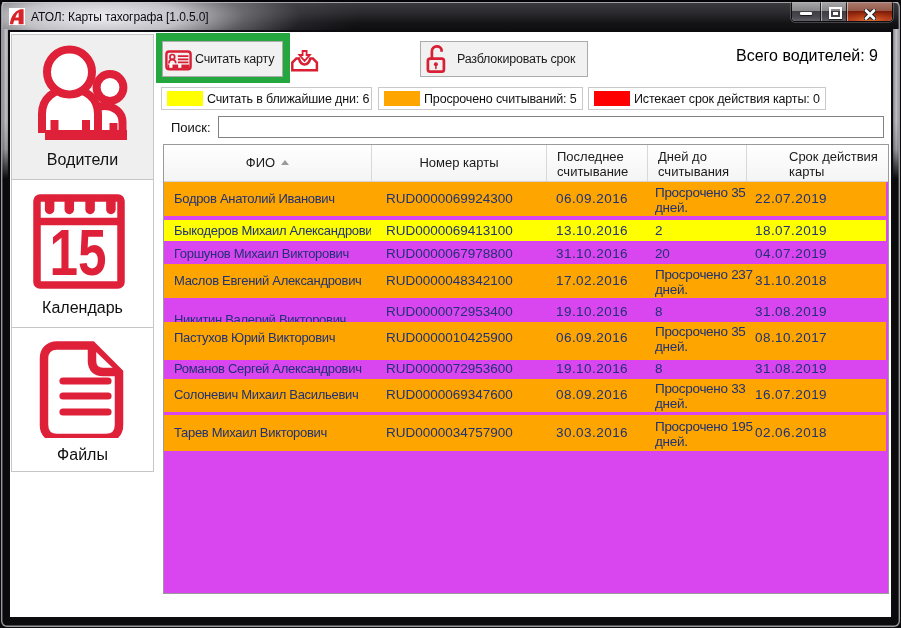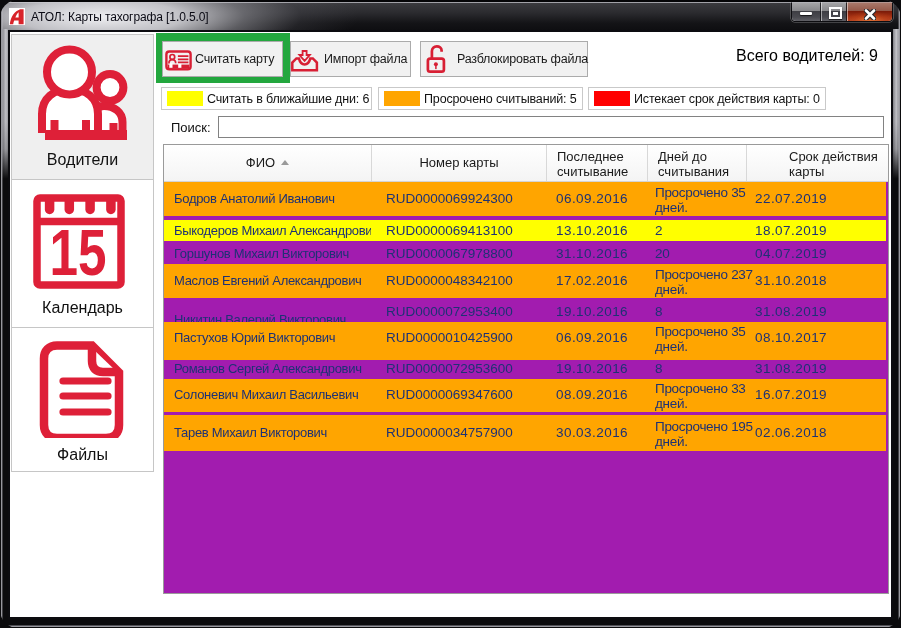--- a/index.html
+++ b/index.html
@@ -1,18 +1,18 @@
 <!DOCTYPE html>
 <html><head>
 <meta charset="utf-8">
 <style>
 html,body{margin:0;padding:0;}
 body{width:901px;height:628px;position:relative;overflow:hidden;
      font-family:"Liberation Sans",sans-serif;background:#0b0b0d;}
-#win{position:absolute;left:0;top:0;width:901px;height:628px;border-radius:18px;
+#win{position:absolute;left:0;top:0;width:901px;height:628px;border-radius:7px;
      overflow:hidden;background:#0b0b0d;}
 #shine{position:absolute;left:1px;top:1px;right:1px;bottom:1px;border-radius:6px;
   box-shadow:inset 0 0 0 1.4px rgba(200,200,207,0.75);z-index:5;pointer-events:none;}
 #topblack{position:absolute;left:0;top:0;right:0;height:2px;background:#050507;z-index:6;}
 
 #titlebar{position:absolute;left:2px;top:2px;right:2px;height:28px;
   background:linear-gradient(180deg,#3c3c40 0%,#2a2a2e 40%,#141417 75%,#0e0e11 100%);}
 #titleglow{position:absolute;left:0px;top:0px;width:460px;height:30px;
   background:radial-gradient(ellipse 258px 54px at 98px 15px,rgba(243,243,246,0.98) 0%,rgba(210,210,215,0.9) 32%,rgba(152,152,158,0.56) 56%,rgba(88,88,95,0.24) 78%,rgba(60,60,66,0) 100%);}
 #topline{position:absolute;left:3px;top:2px;right:3px;height:1px;background:rgba(205,205,210,0.55);}
@@ -78,21 +78,21 @@
 #leg1 .sw{background:#ffff00;}
 #leg2 .sw{background:#ffa500;}
 #leg3 .sw{background:#ff0000;}
 .leg .tx{position:absolute;left:45px;top:4px;font-size:12.5px;letter-spacing:-0.15px;color:#111;white-space:nowrap;}
 
 #searchlbl{position:absolute;left:171px;top:120px;font-size:13px;color:#111;}
 #searchbox{position:absolute;left:218px;top:116px;width:666px;height:22px;
   border:1px solid #828282;box-sizing:border-box;background:#fff;}
 
 #grid{position:absolute;left:163px;top:144px;width:726px;height:450px;
-  border:1px solid #9a9a9a;box-sizing:border-box;background:#a21caf;overflow:hidden;}
+  border:1px solid #9a9a9a;box-sizing:border-box;background:#d946ef;overflow:hidden;}
 #ghead{position:absolute;left:0;top:0;width:724px;height:37px;
   background:linear-gradient(180deg,#ffffff 0%,#f4f4f4 100%);
   border-bottom:1px solid #d4d4d4;box-sizing:border-box;}
 .hc{position:absolute;top:0;height:36px;border-right:1px solid #d8d8d8;
   box-sizing:border-box;font-size:13px;color:#1a1a1a;}
 .hc1{left:0;width:208px;text-align:center;line-height:36px;}
 .hc2{left:208px;width:175px;text-align:center;line-height:36px;}
 .hc3{left:383px;width:101px;padding:4px 0 0 10px;line-height:15px;}
 .hc4{left:484px;width:99px;padding:4px 0 0 10px;line-height:15px;}
 .hc5{left:615px;width:136px;padding:4px 0 0 10px;line-height:15px;}
@@ -190,25 +190,22 @@
       <line x1="24" y1="40" x2="69" y2="40"></line>
       <line x1="24" y1="55" x2="69" y2="55"></line>
       <line x1="24" y1="71" x2="69" y2="71"></line>
     </g>
   </svg>
 
   <div id="greenbox"></div>
   <div class="tbtn" id="btn1">
       <div class="lbl">Считать карту</div>
     </div>
-  <div class="tbtn" id="btn2">
-      <div class="lbl">Импорт файла</div>
-    </div>
   <div class="tbtn" id="btn3">
-      <div class="lbl">Разблокировать файла</div>
+      <div class="lbl">Разблокировать срок</div>
     </div>
   <svg style="position:absolute;left:165px;top:50px;" width="27" height="21" viewBox="0 0 27 21">
     <rect x="2.6" y="14.6" width="21.8" height="4.2" fill="#d81f34"></rect>
     <rect x="4.3" y="13.2" width="3.2" height="4.6" fill="#fff"></rect>
     <rect x="13.2" y="13.2" width="3.2" height="4.6" fill="#fff"></rect>
     <rect x="1.4" y="1.5" width="24.2" height="17.9" rx="2.8" fill="none" stroke="#d81f34" stroke-width="2.4"></rect>
     <g fill="none" stroke="#d81f34" stroke-width="1.7">
       <circle cx="7.3" cy="6.9" r="2.4"></circle>
       <path d="M3.9 13.4 C3.9 10.9 5.4 9.6 7.3 9.6 C9.3 9.6 10.7 10.9 10.7 13.3"></path>
     </g>

